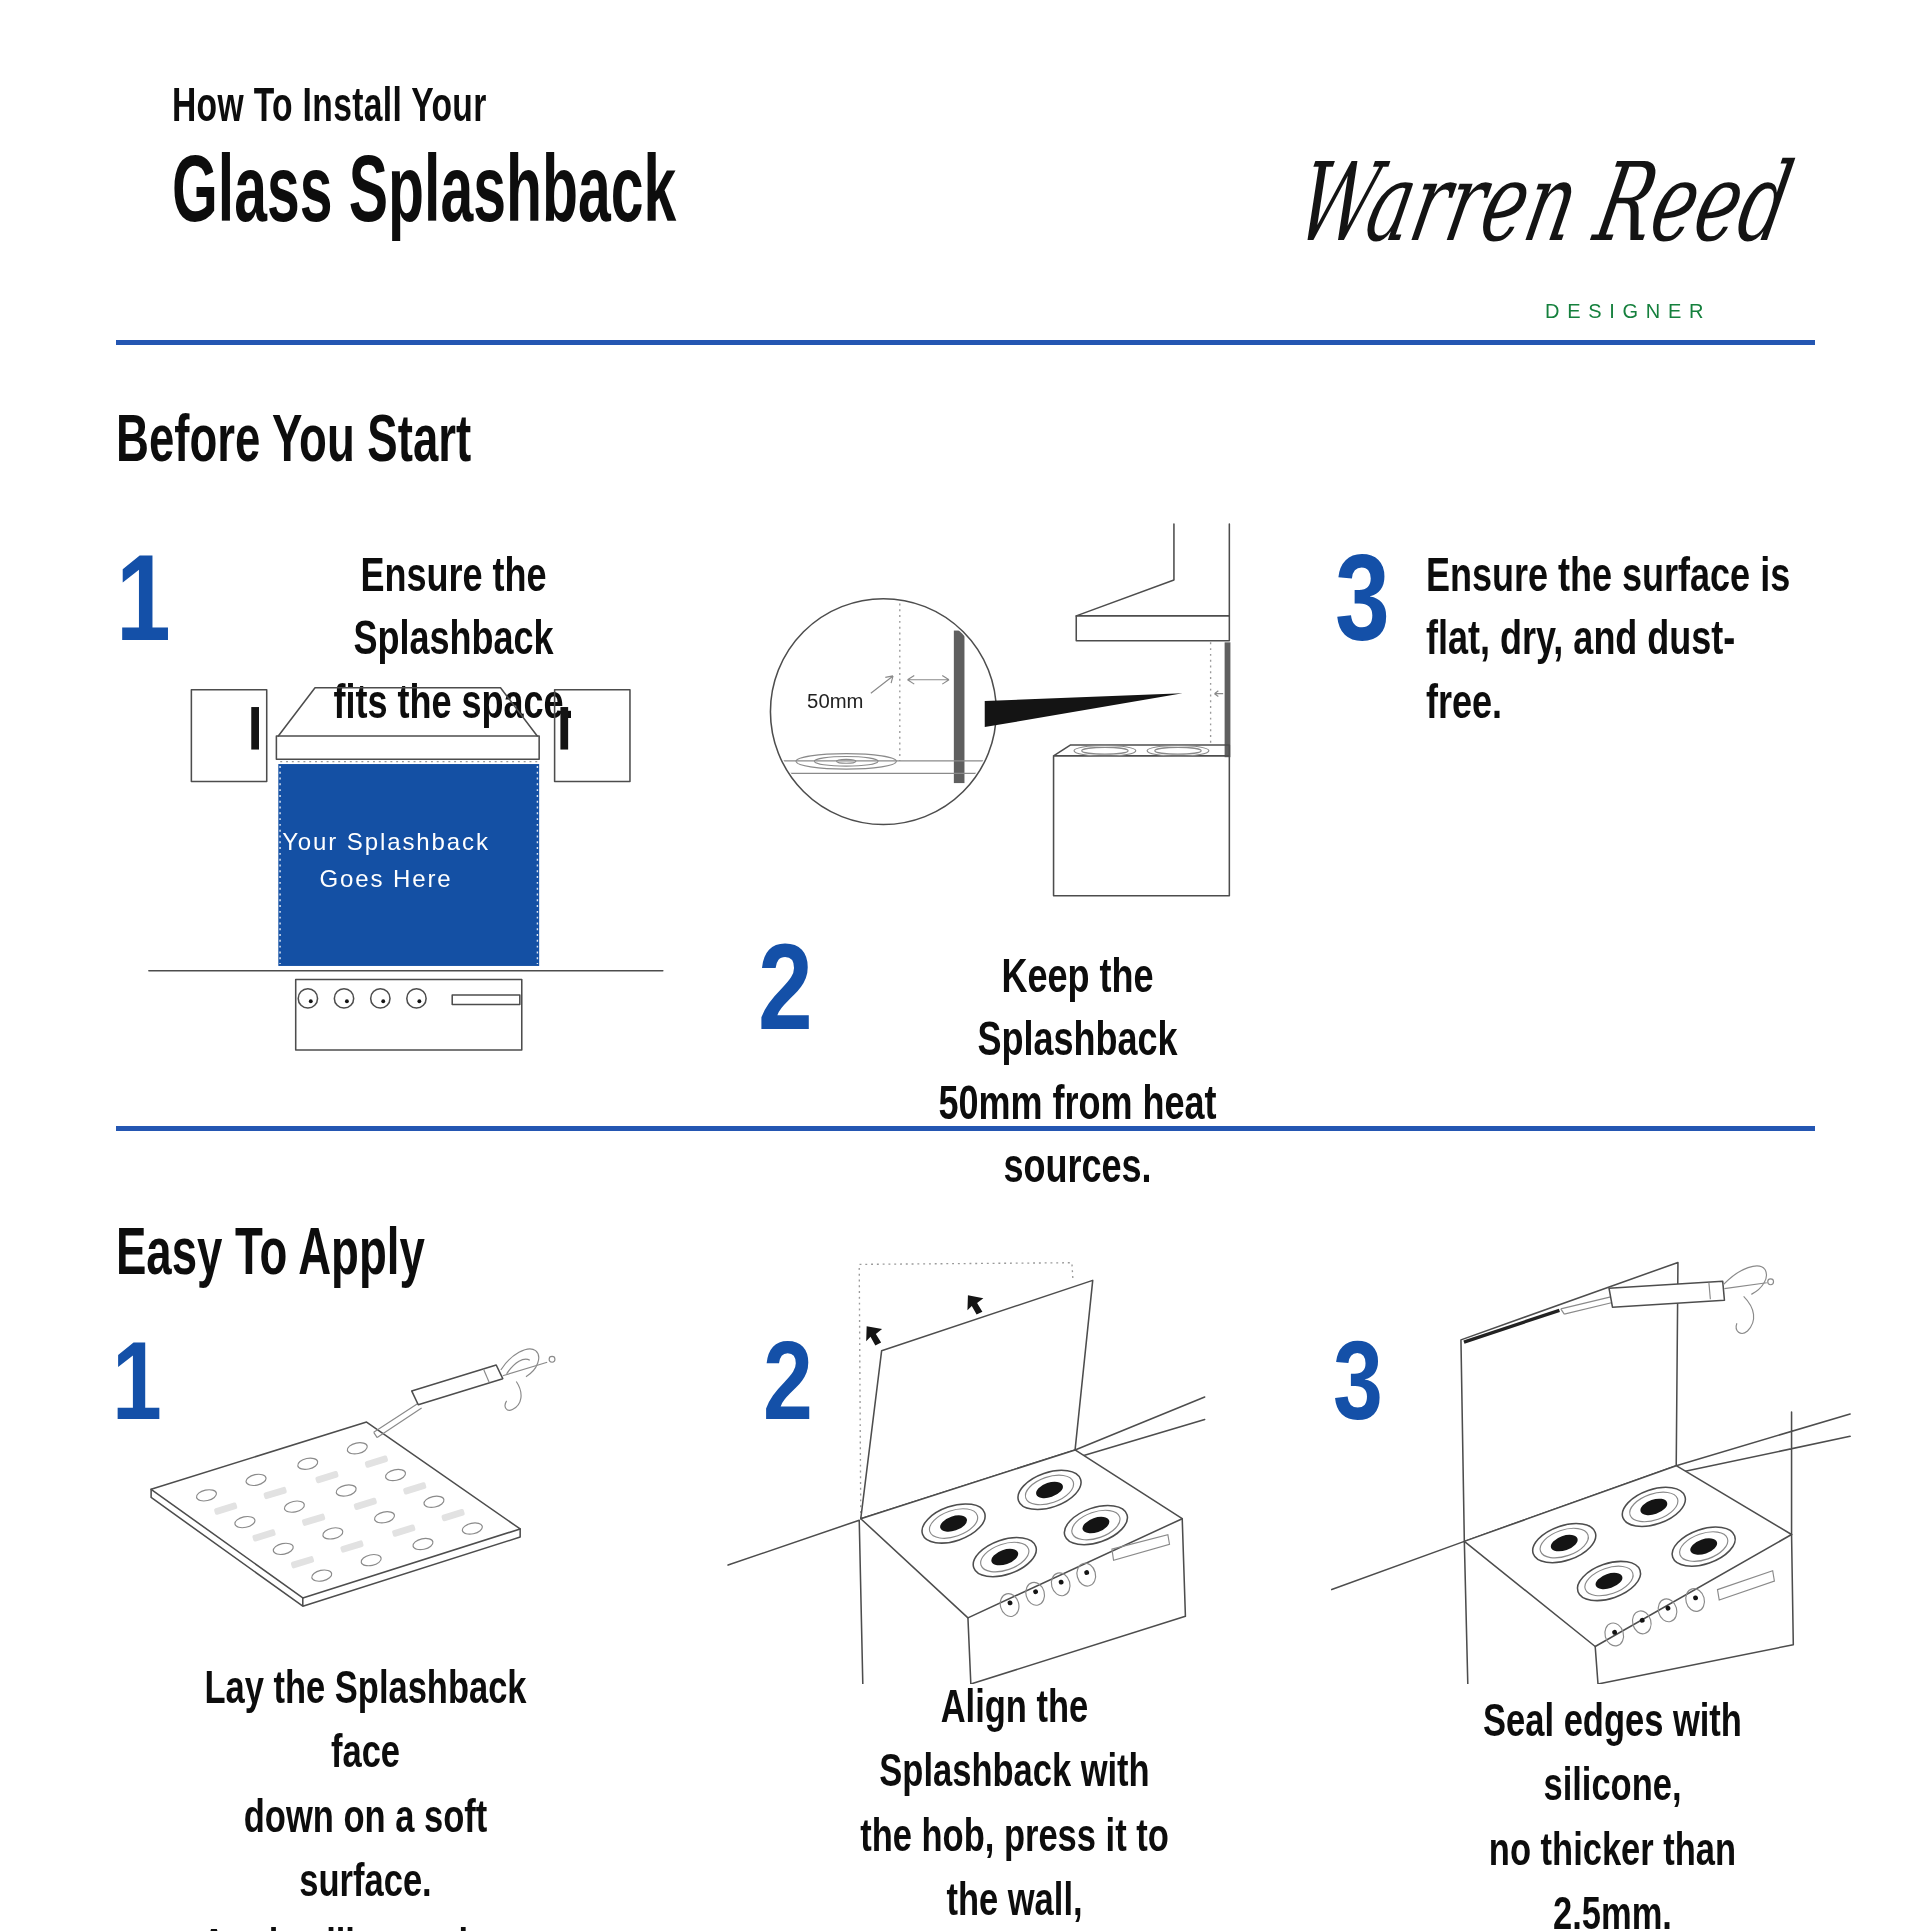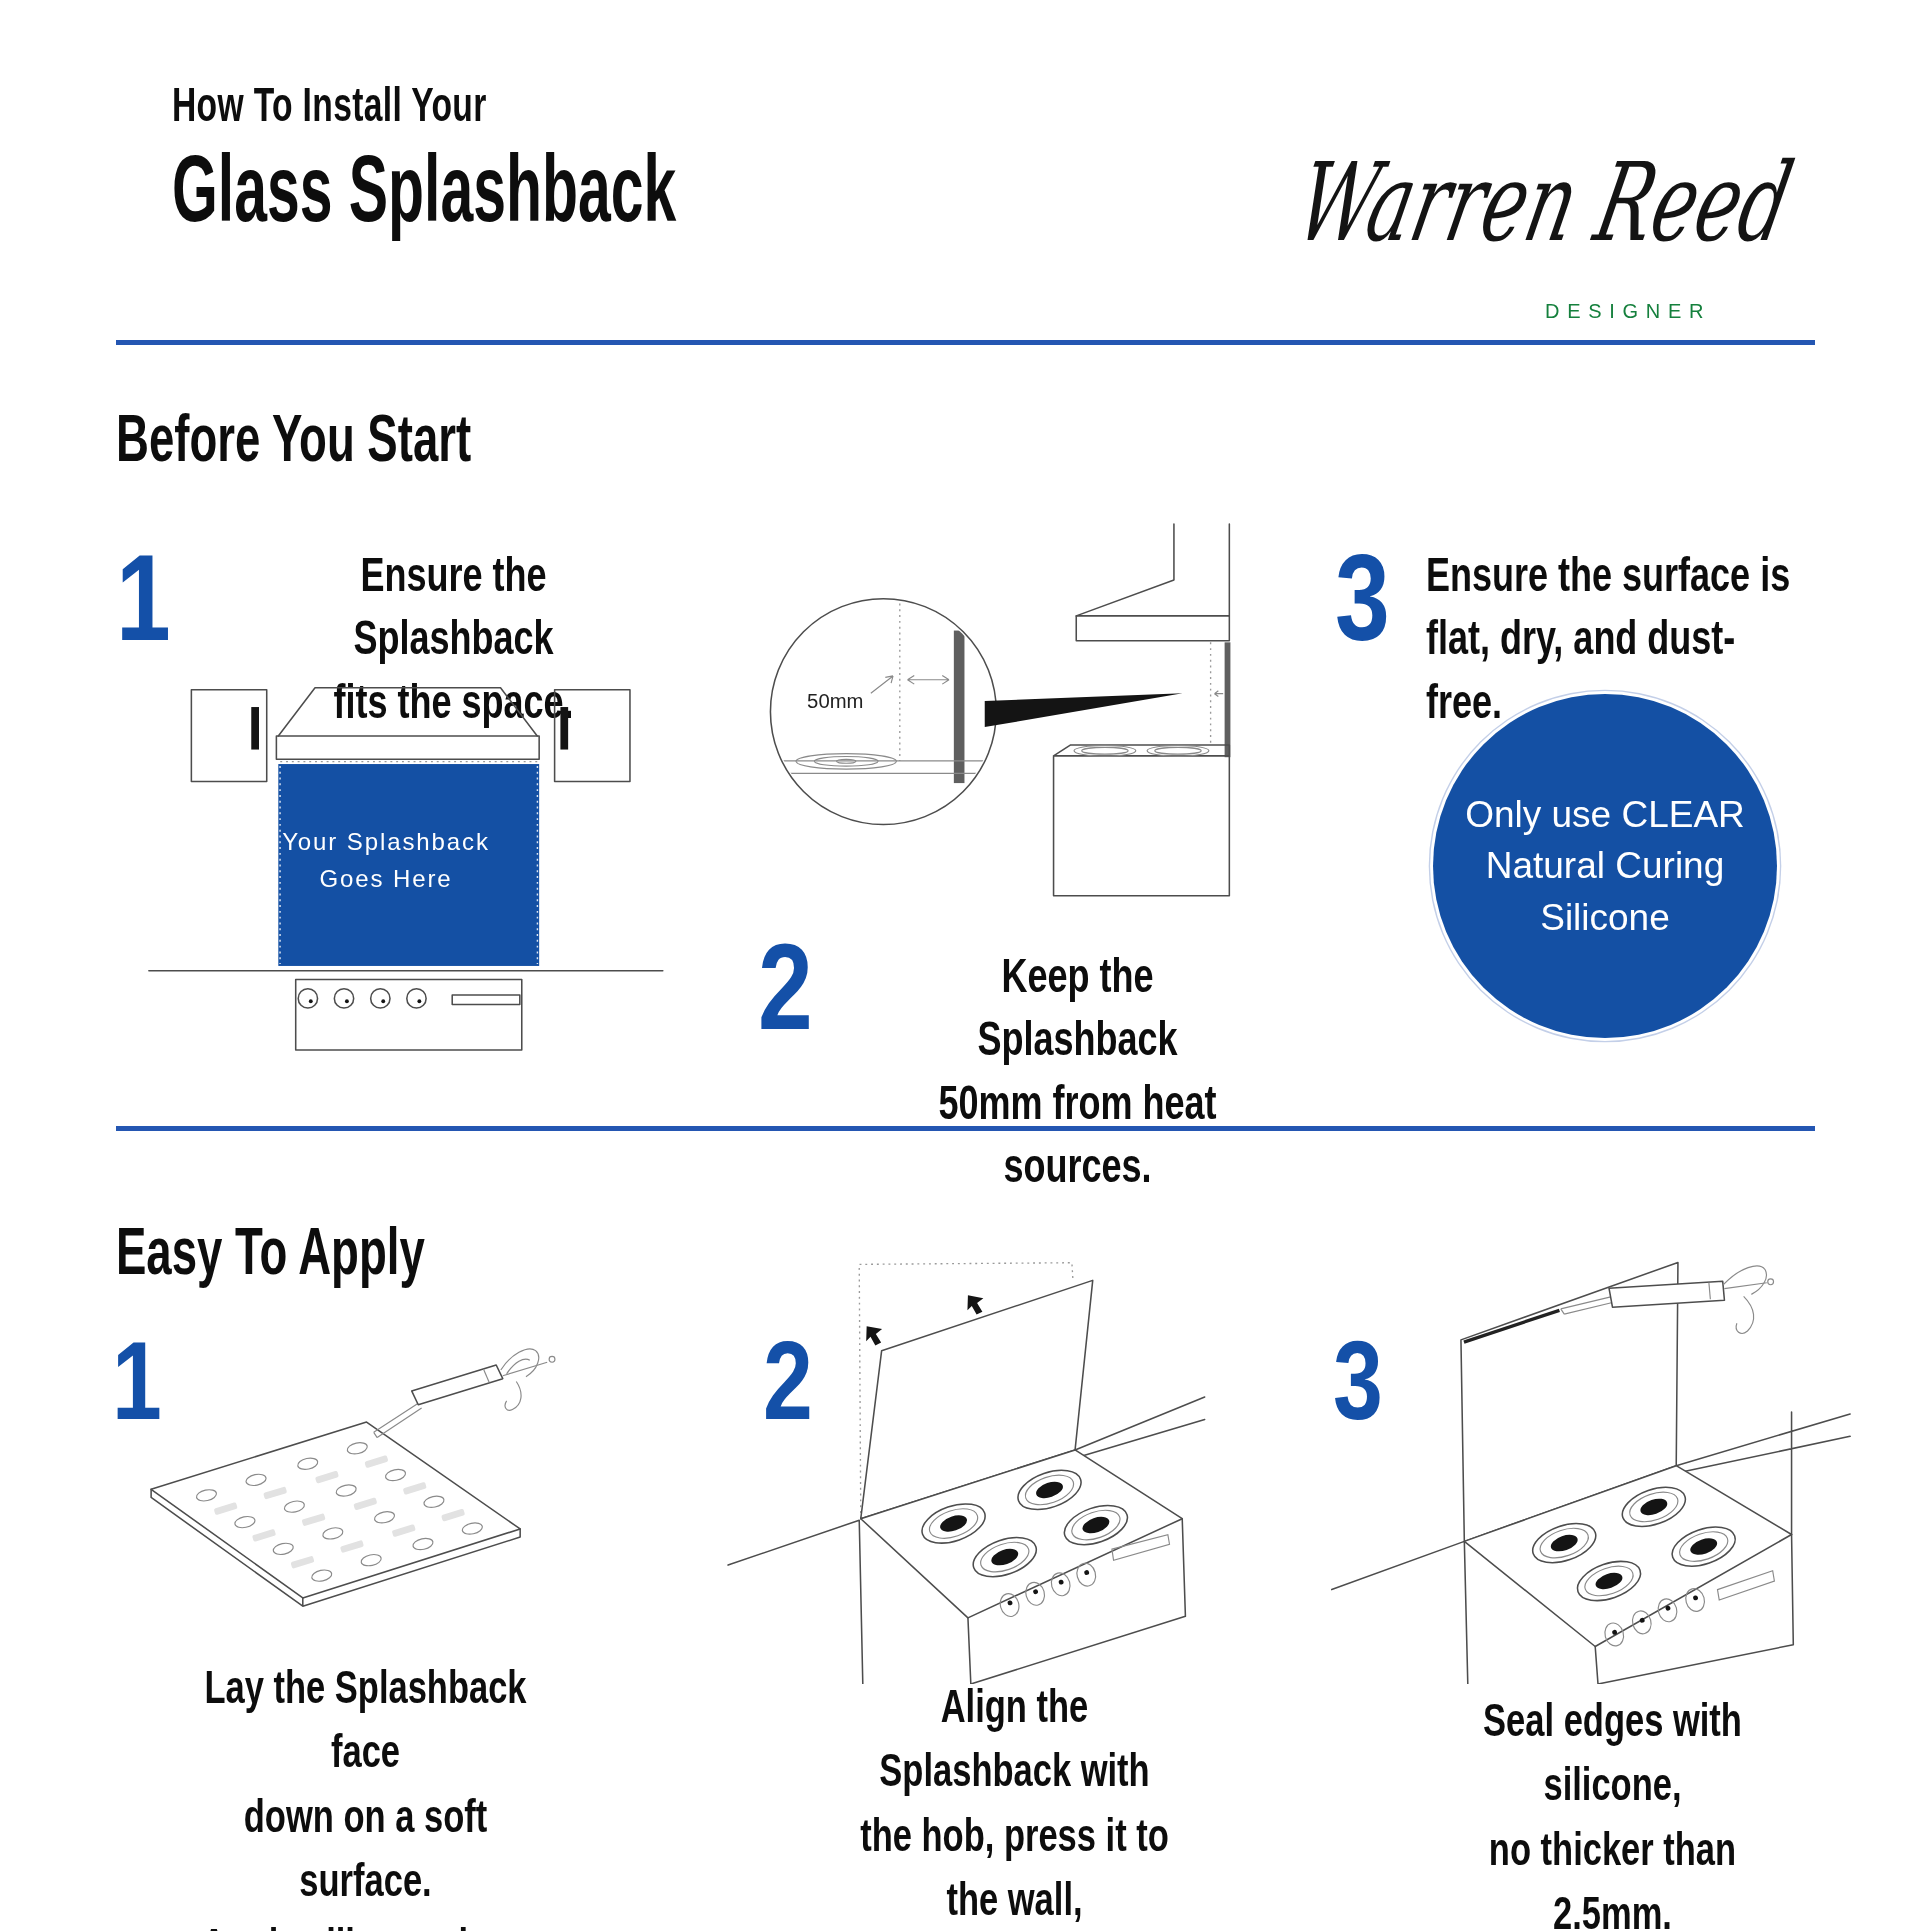--- a/index.html
+++ b/index.html
@@ -130,25 +130,20 @@
 
   <div class="abs stepnum cx80" style="left:758px;top:925px;">2</div>
   <div class="abs steptext cx75c" style="left:846px;top:944px;width:463px;">Keep the Splashback
 50mm from heat
 sources.</div>
 
   <div class="abs stepnum cx80" style="left:1335px;top:536px;">3</div>
   <div class="abs steptext-l cx75l" style="left:1426px;top:543px;width:502px;">Ensure the surface is
 flat, dry, and dust-free.</div>
 
-  <div class="abs blue-circle" style="left:1433px;top:694px;width:344px;height:344px;">
-    <div class="circle-note">Only use CLEAR
-Natural Curing
-Silicone</div>
-  </div>
 
   <div class="abs divider" style="left:116px;top:1126px;width:1699px;"></div>
 
   <div class="abs section-heading cx69" style="left:116px;top:1213px;">Easy To Apply</div>
 
   <div class="abs stepnum-b cx80" style="left:112px;top:1325px;">1</div>
   <div class="abs stepnum-b cx80" style="left:763px;top:1325px;">2</div>
   <div class="abs stepnum-b cx80" style="left:1333px;top:1325px;">3</div>
 
   <svg class="abs" style="left:126px;top:1337px;" width="541" height="319" viewBox="0 0 560 330">

